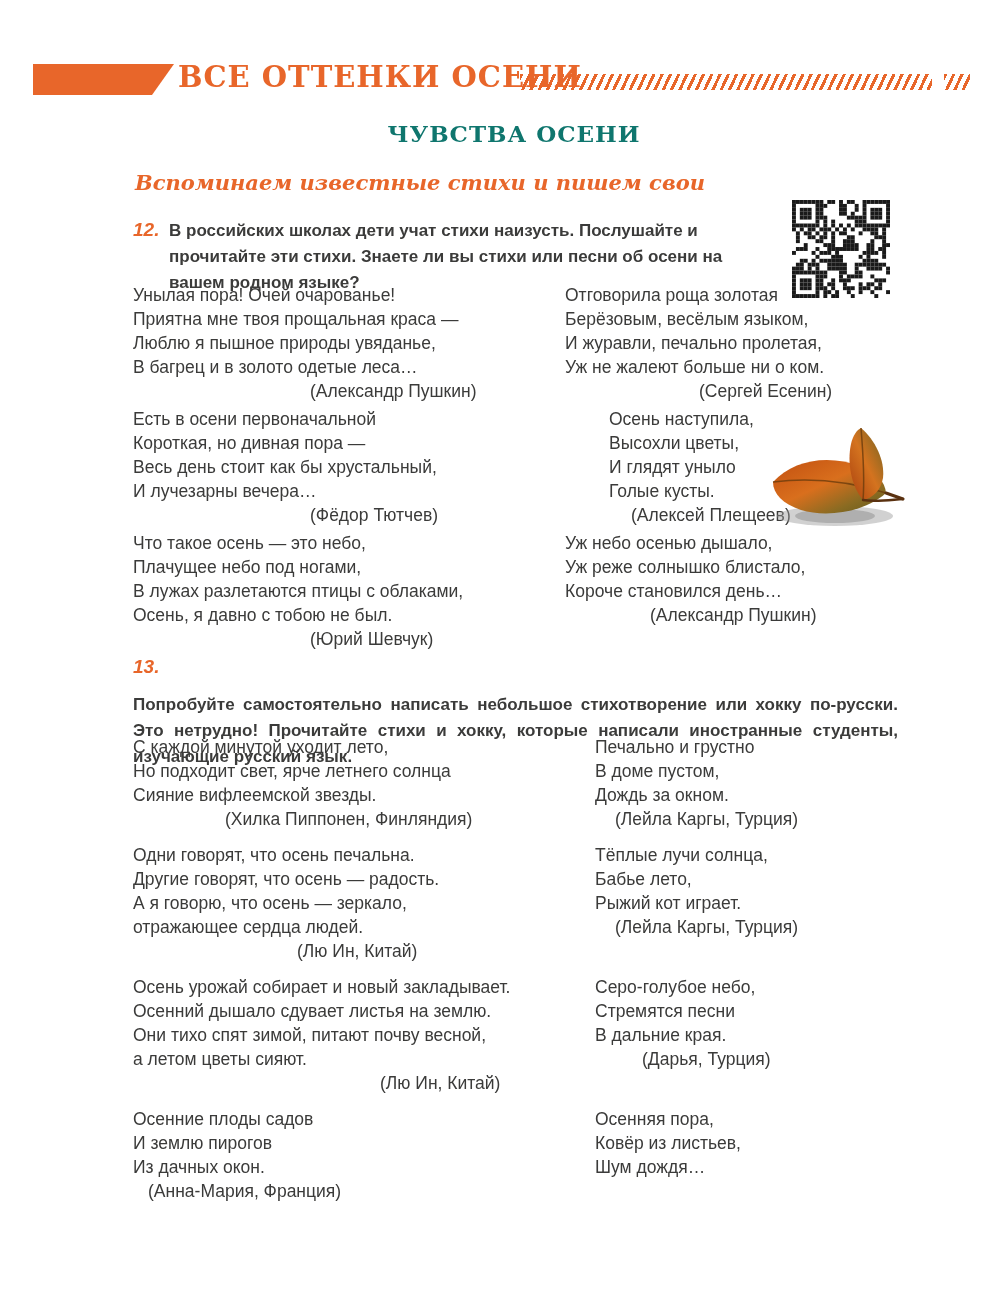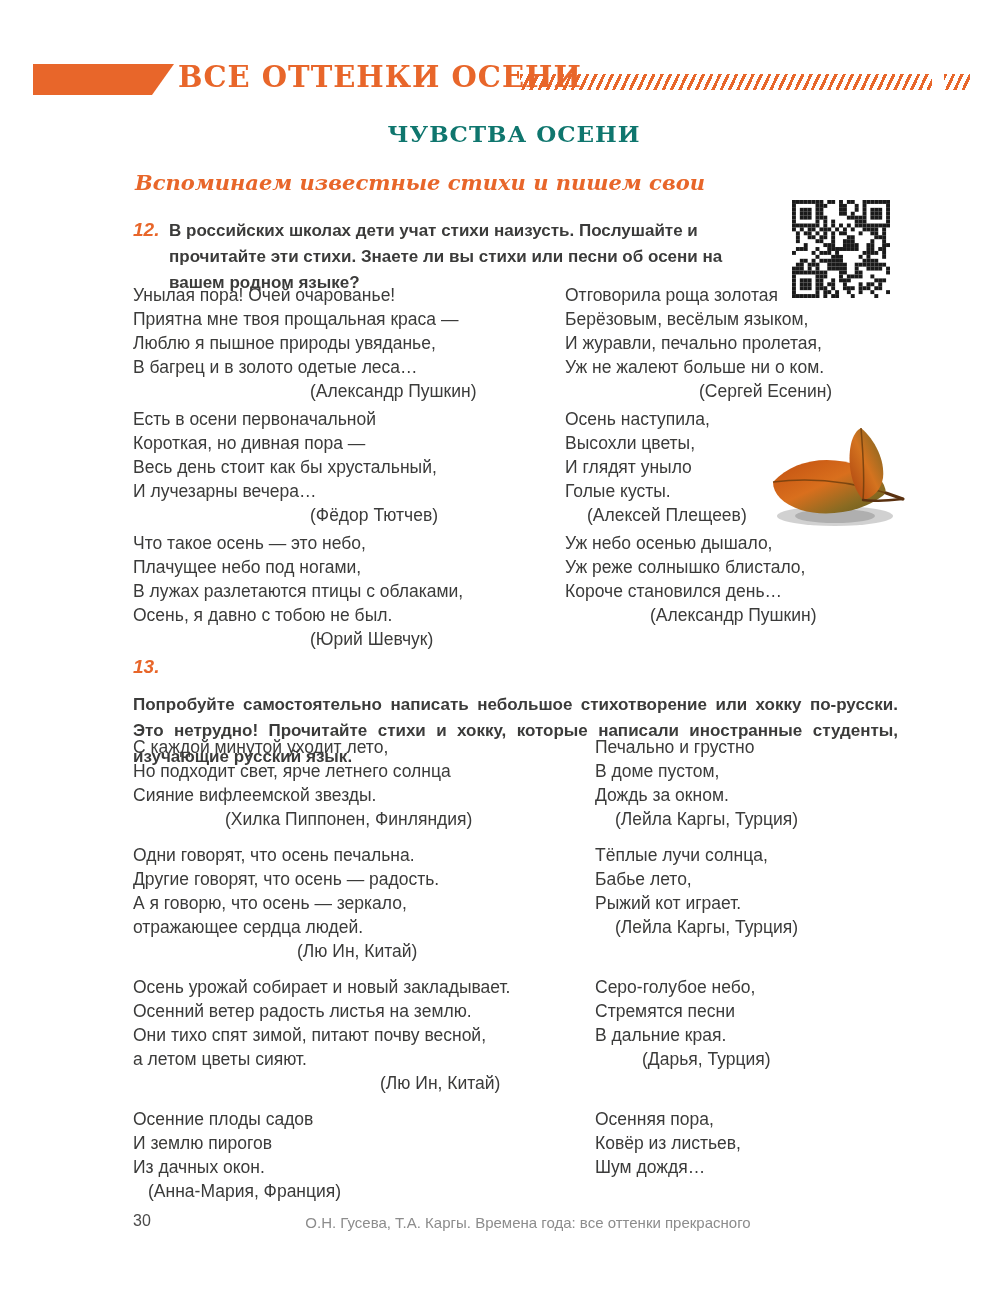--- a/index.html
+++ b/index.html
@@ -486,21 +486,21 @@
         <div class="poem-line">Осень, я давно с тобою не был.</div>
         <div class="poem-author">(Юрий Шевчук)</div>
       </div>
       <div class="poem c2 r1" style="grid-area: 1 / 2;">
         <div class="poem-line">Отговорила роща золотая</div>
         <div class="poem-line">Берёзовым, весёлым языком,</div>
         <div class="poem-line">И журавли, печально пролетая,</div>
         <div class="poem-line">Уж не жалеют больше ни о ком.</div>
         <div class="poem-author">(Сергей Есенин)</div>
       </div>
-      <div class="poem c2 r2" style="grid-area: 2 / 2;">
+      <div class="poem c2 r2" style="grid-area: 2 / 2; margin-left: 44px;">
         <div class="poem-line">Осень наступила,</div>
         <div class="poem-line">Высохли цветы,</div>
         <div class="poem-line">И глядят уныло</div>
         <div class="poem-line">Голые кусты.</div>
         <div class="poem-author">(Алексей Плещеев)</div>
       </div>
       <div class="poem c2 r3" style="grid-area: 3 / 2;">
         <div class="poem-line">Уж небо осенью дышало,</div>
         <div class="poem-line">Уж реже солнышко блистало,</div>
         <div class="poem-line">Короче становился день…</div>
@@ -551,21 +551,21 @@
       </div>
       <div class="poem c1 r2" style="grid-area: 2 / 1;">
         <div class="poem-line">Одни говорят, что осень печальна.</div>
         <div class="poem-line">Другие говорят, что осень —  радость.</div>
         <div class="poem-line">А я говорю, что осень — зеркало,</div>
         <div class="poem-line">отражающее сердца людей.</div>
         <div class="poem-author">(Лю Ин, Китай)</div>
       </div>
       <div class="poem c1 r3" style="grid-area: 3 / 1;">
         <div class="poem-line">Осень урожай собирает и новый закладывает.</div>
-        <div class="poem-line">Осенний ветер радость листья на землю.</div>
+        <div class="poem-line">Осенний дышало сдувает листья на землю.</div>
         <div class="poem-line">Они тихо спят зимой, питают почву весной,</div>
         <div class="poem-line">а летом цветы сияют.</div>
         <div class="poem-author">(Лю Ин, Китай)</div>
       </div>
       <div class="poem c1 r4" style="grid-area: 4 / 1;">
         <div class="poem-line">Осенние плоды садов</div>
         <div class="poem-line">И землю пирогов</div>
         <div class="poem-line">Из дачных окон.</div>
         <div class="poem-author">(Анна-Мария, Франция)</div>
       </div>
@@ -587,18 +587,14 @@
         <div class="poem-line">В дальние края.</div>
         <div class="poem-author">(Дарья, Турция)</div>
       </div>
       <div class="poem c2 r4" style="grid-area: 4 / 2;">
         <div class="poem-line">Осенняя пора,</div>
         <div class="poem-line">Ковёр из листьев,</div>
         <div class="poem-line">Шум дождя…</div>
       </div>
     </div>
 
-  <div id="footer">
-    <span id="page-number">30</span>
-    <div id="book-title">О.Н. Гусева, Т.А. Каргы. Времена года: все оттенки прекрасного</div>
-  </div>
 
 </div>
 
 </body></html>

